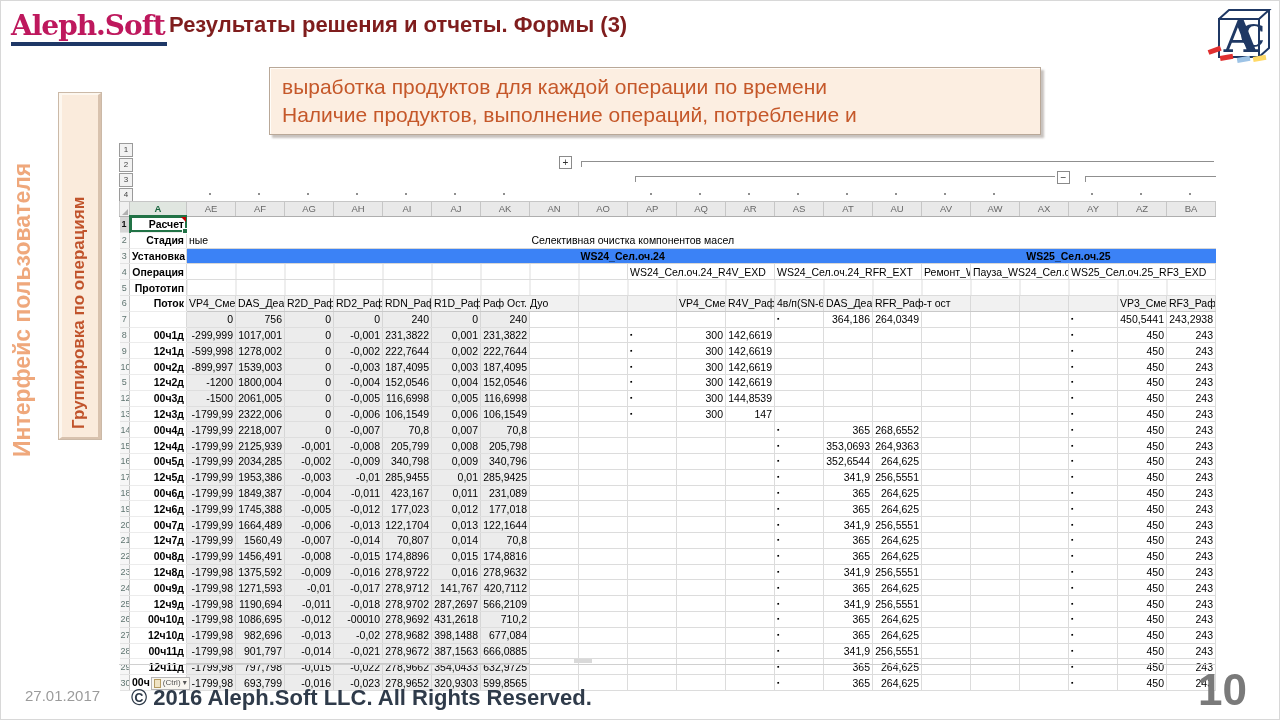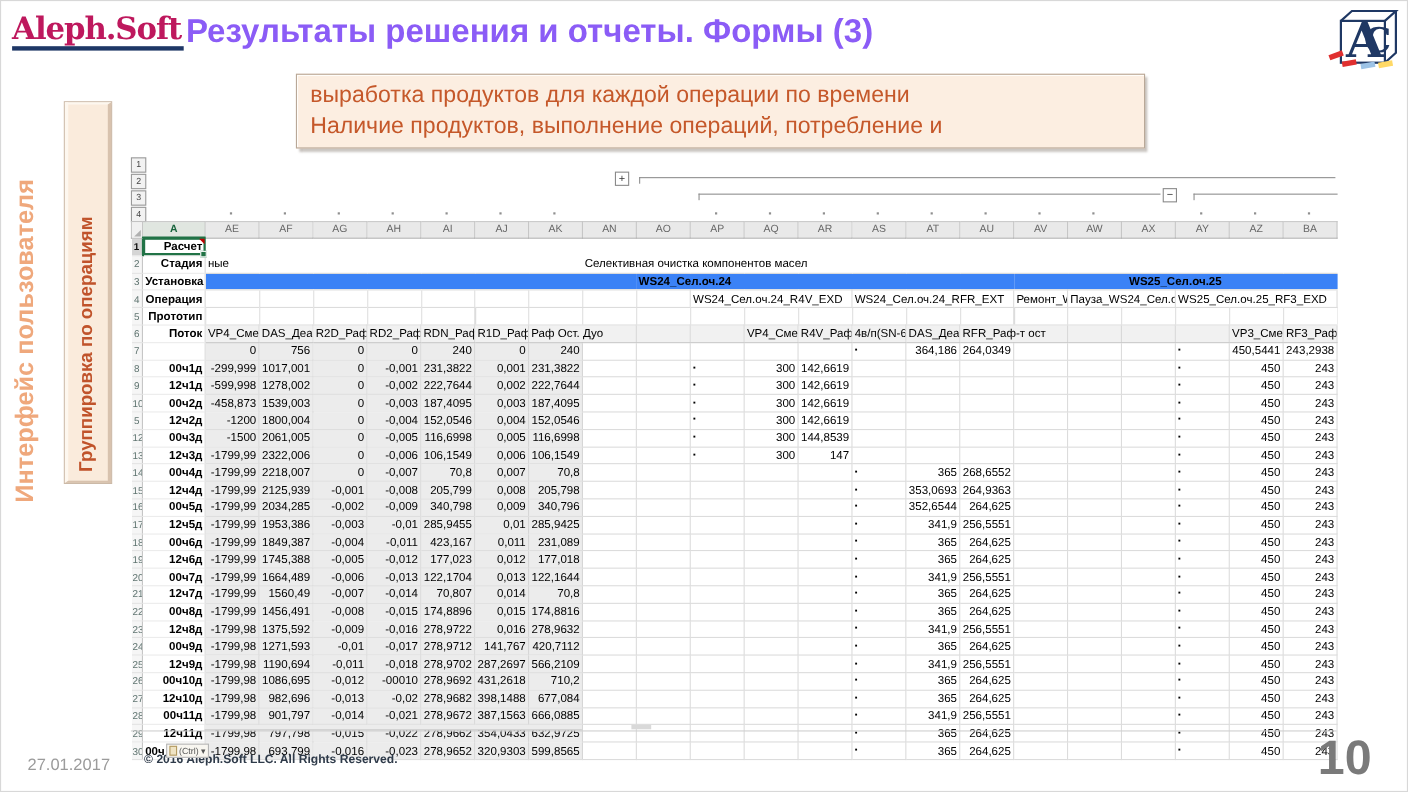--- a/index.html
+++ b/index.html
@@ -1,37 +1,37 @@
 <!DOCTYPE html>
 <html><head>
 <meta charset="utf-8">
 <style>
   html,body{margin:0;padding:0;background:#888;}
   .slide{position:relative;width:1280px;height:720px;background:#fff;overflow:hidden;
          font-family:"Liberation Sans",sans-serif;border:1px solid #d8d8d8;box-sizing:border-box;}
   
   .brand{position:absolute;left:10px;top:10px;font-family:"DejaVu Serif",serif;font-weight:700;
          font-size:28px;color:#be185d;line-height:30px;border-bottom:4px solid #1e3766;padding:0 2px 1px 0;letter-spacing:-1px;}
-  .title{position:absolute;left:168px;top:11px;font-size:30px;font-weight:700;color:#8b5cf6;}
+  .title{position:absolute;left:168px;top:11px;font-size:22px;font-weight:700;color:#7f1d1d;}
   .badge{position:absolute;left:1206px;top:4px;width:70px;height:62px;}
   
   .vouter{position:absolute;left:8px;top:456px;transform:rotate(-90deg);transform-origin:0 0;
           width:400px;font-size:23px;font-weight:700;color:#efa87c;white-space:nowrap;}
   .vbox{position:absolute;left:58px;top:92px;width:42px;height:346px;background:#faebdc;
         border-top:2px solid #fdf7ef;border-left:3px solid #fdf7ef;border-right:3px solid #d8c2ae;border-bottom:2px solid #d8c2ae;
         box-shadow:0 0 0 1px #cbb9a7;box-sizing:border-box;}
   .vinner{position:absolute;left:7px;top:334px;transform:rotate(-90deg);transform-origin:0 0;
           width:330px;font-size:17px;font-weight:600;color:#c0532b;white-space:nowrap;}
   
   .callout{position:absolute;left:268px;top:66px;width:772px;height:68px;background:#fceee1;
            border:1px solid #b9a898;box-shadow:inset 1px 1px 0 #fffdf9, 3px 3px 2px rgba(130,120,110,.45);
            box-sizing:border-box;padding:5px 12px;font-size:21px;line-height:28px;color:#c5582a;}
   
   .fdate{position:absolute;left:24px;top:686px;font-size:15px;color:#9b9b9b;}
-  .fcopy{position:absolute;left:130px;top:684px;font-size:11px;font-weight:600;color:#2f3b4a;}
+  .fcopy{position:absolute;left:130px;top:684px;font-size:22px;font-weight:600;color:#2f3b4a;}
   .fpage{position:absolute;right:32px;top:664px;font-size:44px;font-weight:700;color:#7a7a7a;}
   
   .excel{position:absolute;left:118px;top:140px;width:1098px;height:526px;background:#fff;}
   .outline{position:absolute;left:0;top:0;width:1098px;height:60px;}
   .lvlbox{position:absolute;left:0;width:12px;height:12px;border:1px solid #9a9a9a;background:#f2f2f2;
           font-size:8px;line-height:11px;text-align:center;color:#444;}
   .obtn{position:absolute;width:13px;height:13px;border:1px solid #8a8a8a;background:#fff;
         font-size:10px;line-height:11px;text-align:center;color:#333;box-sizing:border-box;}
   .brkt{position:absolute;height:5px;border-top:1px solid #8f8f8f;border-left:1px solid #8f8f8f;}
   .dot{position:absolute;width:2px;height:2px;background:#8f8f8f;}
@@ -326,21 +326,21 @@
             <td class="cell"></td>
             <td class="cell"></td>
             <td class="cell"></td>
             <td class="cell ast">▪</td>
             <td class="cell">450</td>
             <td class="cell">243</td>
           </tr>
           <tr>
             <td class="rn">10</td>
             <td class="lab dlab">00ч2д</td>
-            <td class="cell shade">-458,873</td>
+            <td class="cell shade">-899,997</td>
             <td class="cell shade">1539,003</td>
             <td class="cell shade">0</td>
             <td class="cell shade">-0,003</td>
             <td class="cell shade">187,4095</td>
             <td class="cell shade">0,003</td>
             <td class="cell shade">187,4095</td>
             <td class="cell"></td>
             <td class="cell"></td>
             <td class="cell ast">▪</td>
             <td class="cell">300</td>

